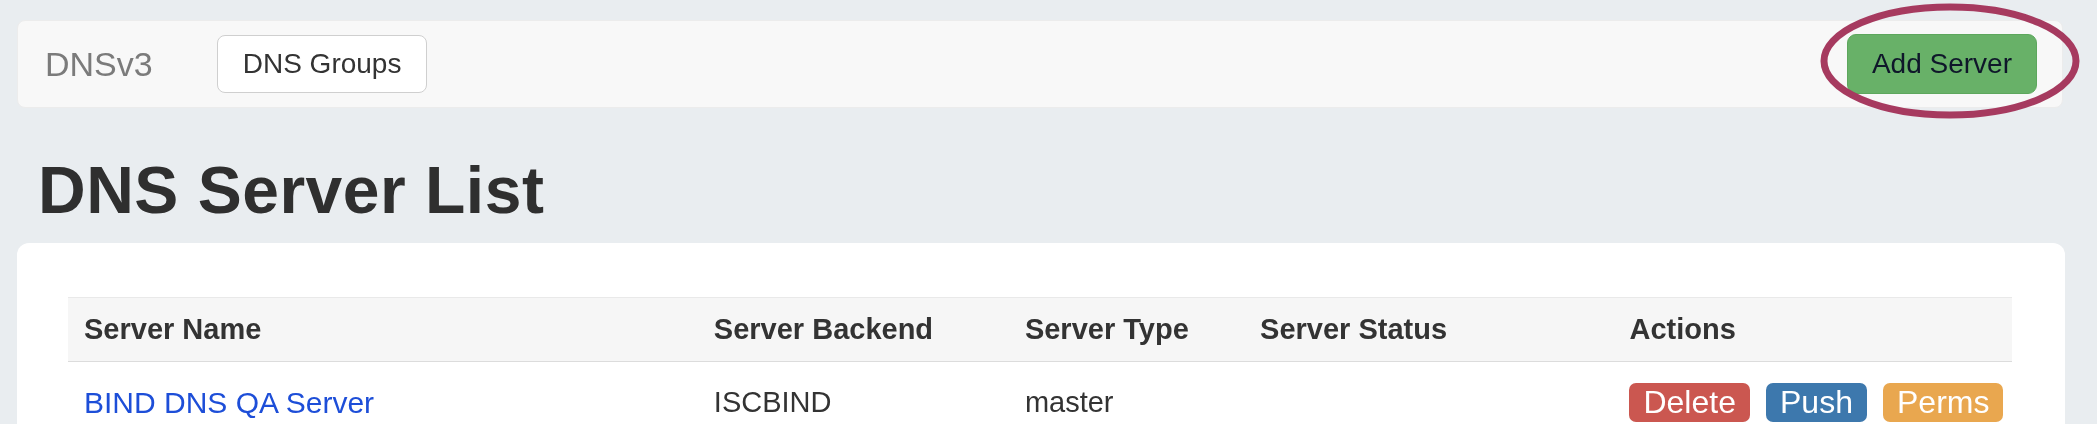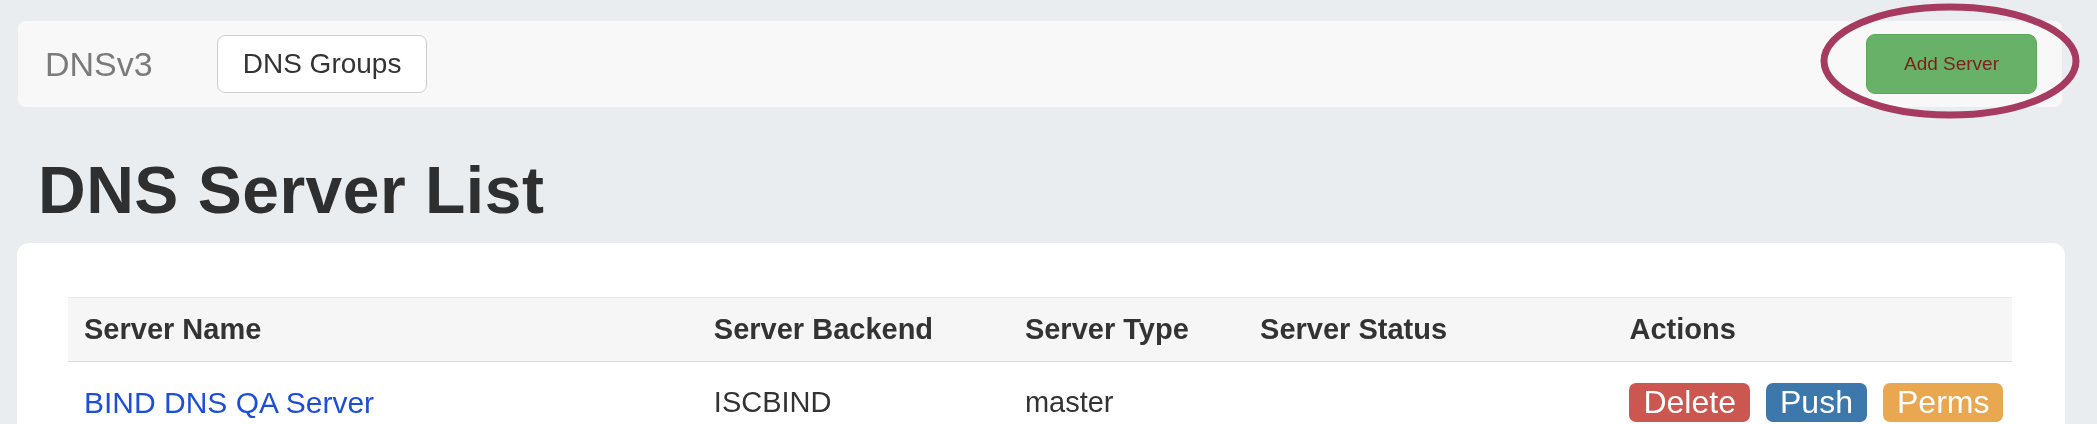--- a/index.html
+++ b/index.html
@@ -52,22 +52,22 @@
     box-shadow: inset 0 2px 5px rgba(0,0,0,0.13);
   }
   .add-btn {
     margin-left: auto;
     display: inline-flex;
     align-items: center;
     justify-content: center;
     height: 60px;
     min-width: 171px;
     padding: 0 24px;
-    font-size: 19px;
-    color: #7f1d1d;
+    font-size: 28px;
+    color: #0f172a;
     background: #68b168;
     border: 1px solid #5da75d;
     border-radius: 9px;
     cursor: pointer;
     white-space: nowrap;
     font-family: inherit;
   }
 
   
   .annotation-svg {

